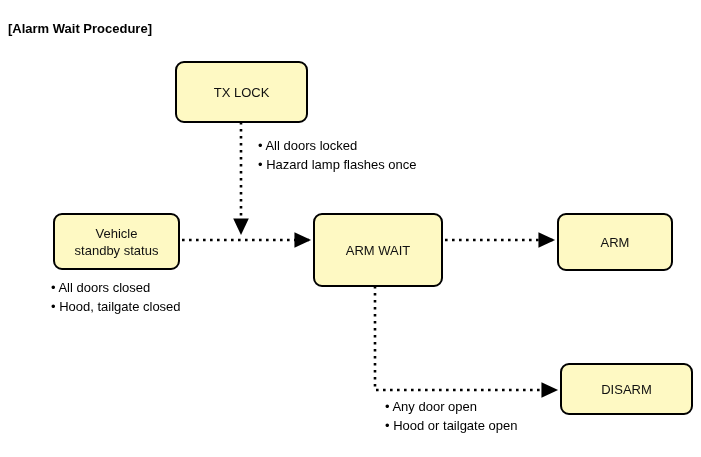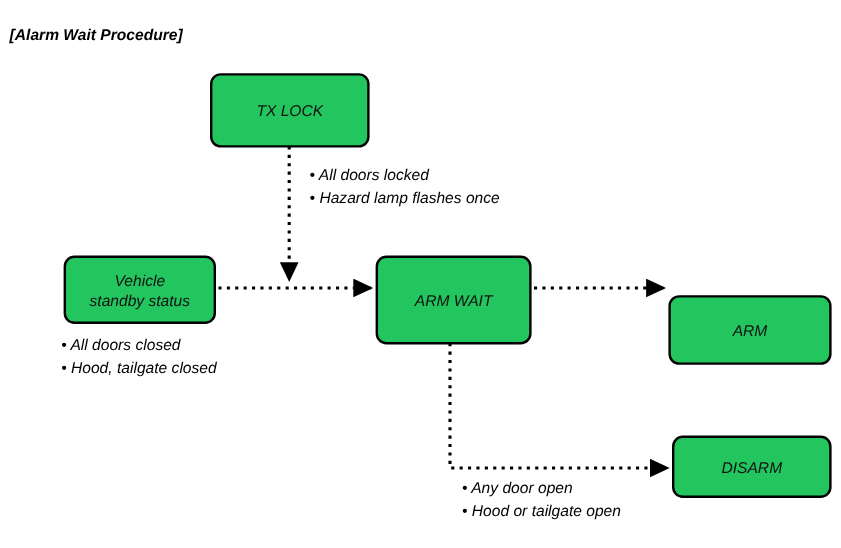--- a/index.html
+++ b/index.html
@@ -11,21 +11,20 @@
     height: 457px;
     background: #ffffff;
     font-family: "Liberation Sans", sans-serif;
     color: #000000;
     overflow: hidden;
   }
   #canvas {
     position: relative;
     width: 701px;
     height: 457px;
-    font-style: italic;
   }
   #edges {
     position: absolute;
     left: 0;
     top: 0;
     width: 701px;
     height: 457px;
     pointer-events: none;
   }
   .title {
@@ -33,21 +32,21 @@
     left: 8px;
     top: 21px;
     font-size: 13px;
     font-weight: bold;
     letter-spacing: 0px;
     white-space: nowrap;
   }
   .node {
     position: absolute;
     box-sizing: border-box;
-    background: #22c55e;
+    background: #fef9c3;
     border: 2px solid #000000;
     border-radius: 9px;
     display: flex;
     align-items: center;
     justify-content: center;
     text-align: center;
     font-size: 13px;
     line-height: 17px;
     color: #111111;
     white-space: pre-line;
@@ -94,21 +93,21 @@
 
   <div class="node" style="left:53px; top:213px; width:127px; height:57px;">
     <span>Vehicle
 standby status</span>
   </div>
 
   <div class="node" style="left:313px; top:213px; width:130px; height:74px;">
     <span>ARM WAIT</span>
   </div>
 
-  <div class="node" style="left:557px; top:213px; width:136px; height:58px;margin-top:33px;">
+  <div class="node" style="left:557px; top:213px; width:116px; height:58px;">
     <span>ARM</span>
   </div>
 
   <div class="node" style="left:560px; top:363px; width:133px; height:52px;">
     <span>DISARM</span>
   </div>
 
 
 
   <div class="note" style="left:258px; top:136px;">• All doors locked

